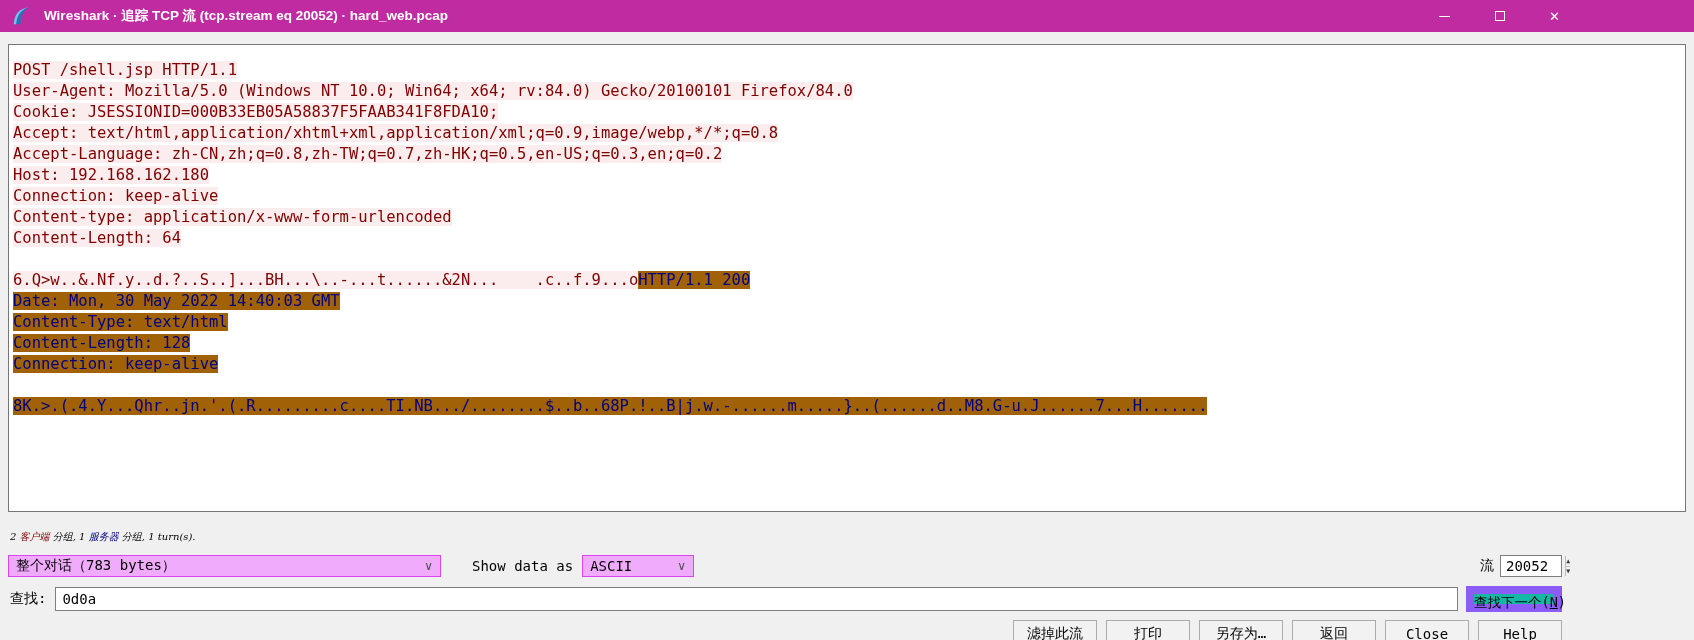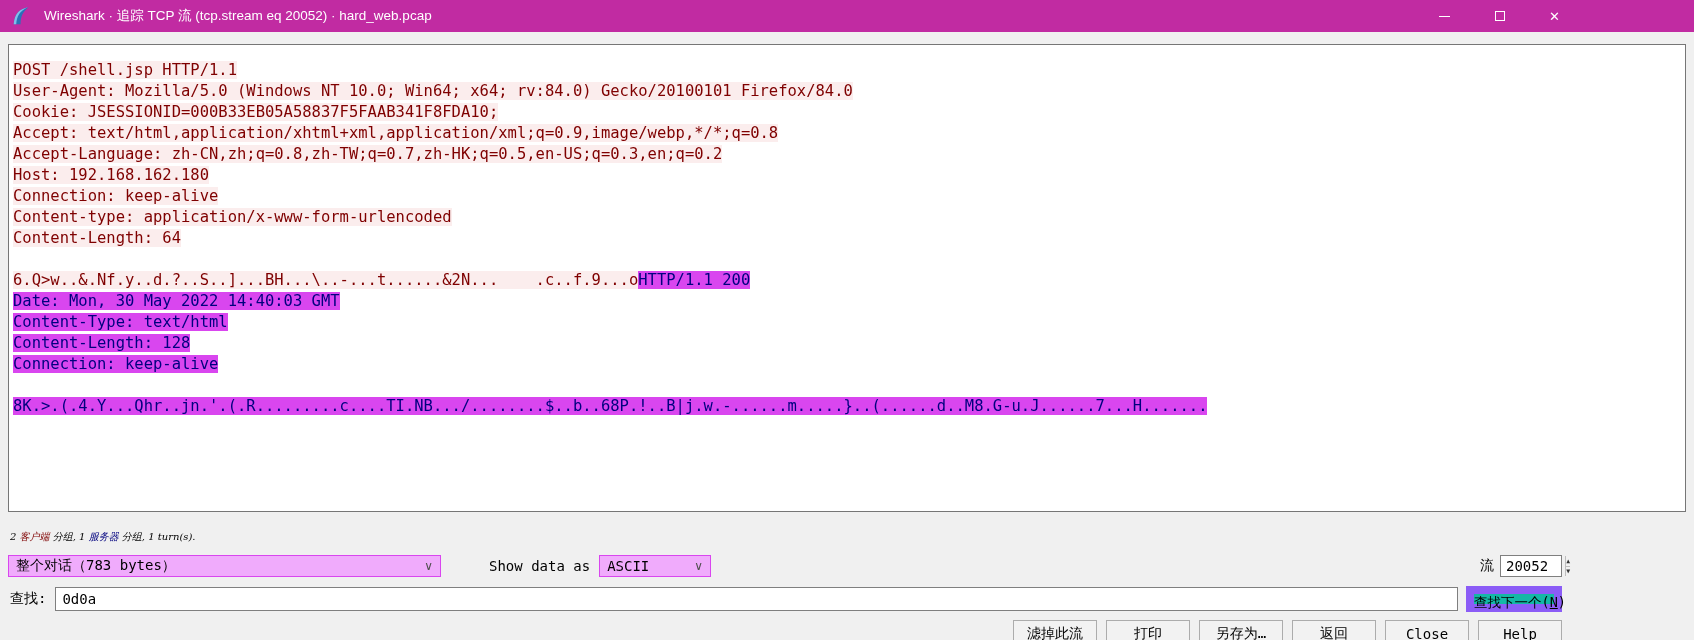--- a/index.html
+++ b/index.html
@@ -1,52 +1,52 @@
 <!DOCTYPE html>
 <html><head>
 <meta charset="utf-8">
 <style>
   * { margin:0; padding:0; box-sizing:border-box; }
   html,body { width:1694px; height:640px; background:#F0F0F0; overflow:hidden;
               font-family:"DejaVu Sans Mono","Liberation Mono",monospace; }
 
   
-  .titlebar { height:32px; background:#C12BA2; display:flex; align-items:center; color:#fff; }
+  .titlebar { height:32px; background:#C12BA2; display:flex; align-items:center; color:#fff;font-weight:bold; }
   .app-icon { margin-left:10px; width:22px; height:22px; flex:0 0 auto; }
   .title { margin-left:12px; font-family:"Liberation Sans","DejaVu Sans",sans-serif;
            font-size:13.5px; white-space:nowrap; }
   .win-controls { margin-left:auto; margin-right:112px; display:flex; height:100%; }
   .win-btn { width:55px; height:100%; display:flex; align-items:center; justify-content:center; cursor:default; }
   .glyph-min { width:11px; height:1px; background:#fff; display:block; }
   .glyph-max { width:10px; height:10px; border:1px solid #fff; display:block; }
   .glyph-close { font-size:13px; line-height:1; font-family:"DejaVu Sans",sans-serif; }
 
   
   .stream-pane { margin:12px 8px 0 8px; height:468px; background:#fff; border:1px solid #767676;
                  padding:15px 4px; font-size:15.5px; line-height:21px; overflow:hidden; }
   .line { white-space:pre; }
   .client { color:#7F0000; background:#FBEDED; }
-  .server { color:#00007F; background:#d946ef; }
+  .server { color:#00007F; background:#a16207; }
 
   
   .status-line { margin:18px 0 0 10px; height:20px; font-style:italic; font-size:10px;
                  font-family:"DejaVu Serif","Liberation Serif",serif; color:#000; }
   .status-line span { background:none; }
   .status-line .client { color:#7F0000; }
   .status-line .server { color:#00007F; }
 
   
   .controls-row { display:flex; align-items:center; margin:4px 8px 0 8px; padding-right:124px;
                   height:24px; font-size:14px; }
   .combo { height:22px; background:#f0abfc; border:1px solid #d946ef; display:flex; align-items:center;
            justify-content:space-between; padding:0 7px; cursor:default; }
   .combo .chev { color:#505050; font-size:12px; margin-left:8px; font-family:"DejaVu Sans",sans-serif; }
   .combo-conversation { width:433px; }
   .combo-encoding { width:112px; }
-  .lbl-showdata { margin-left:48px; margin-right:9px; white-space:nowrap; }
+  .lbl-showdata { margin-left:31px; margin-right:9px; white-space:nowrap; }
   .spacer { flex:1; }
   .lbl-stream { margin-right:6px; }
   .spinbox { width:62px; height:22px; background:#fff; border:1px solid #7F7F7F; display:flex;gap:15px; }
   .spin-value { flex:1; padding:2px 2px 0 5px; font-size:14px; }
   .spin-btns { width:16px; border-left:1px solid #BDBDBD; display:flex; flex-direction:column; }
   .spin-btn { flex:1; display:flex; align-items:center; justify-content:center;
               font-size:6.5px; color:#333; background:#F1F1F1; }
   .spin-btn.up { border-bottom:1px solid #BDBDBD; }
 
   

